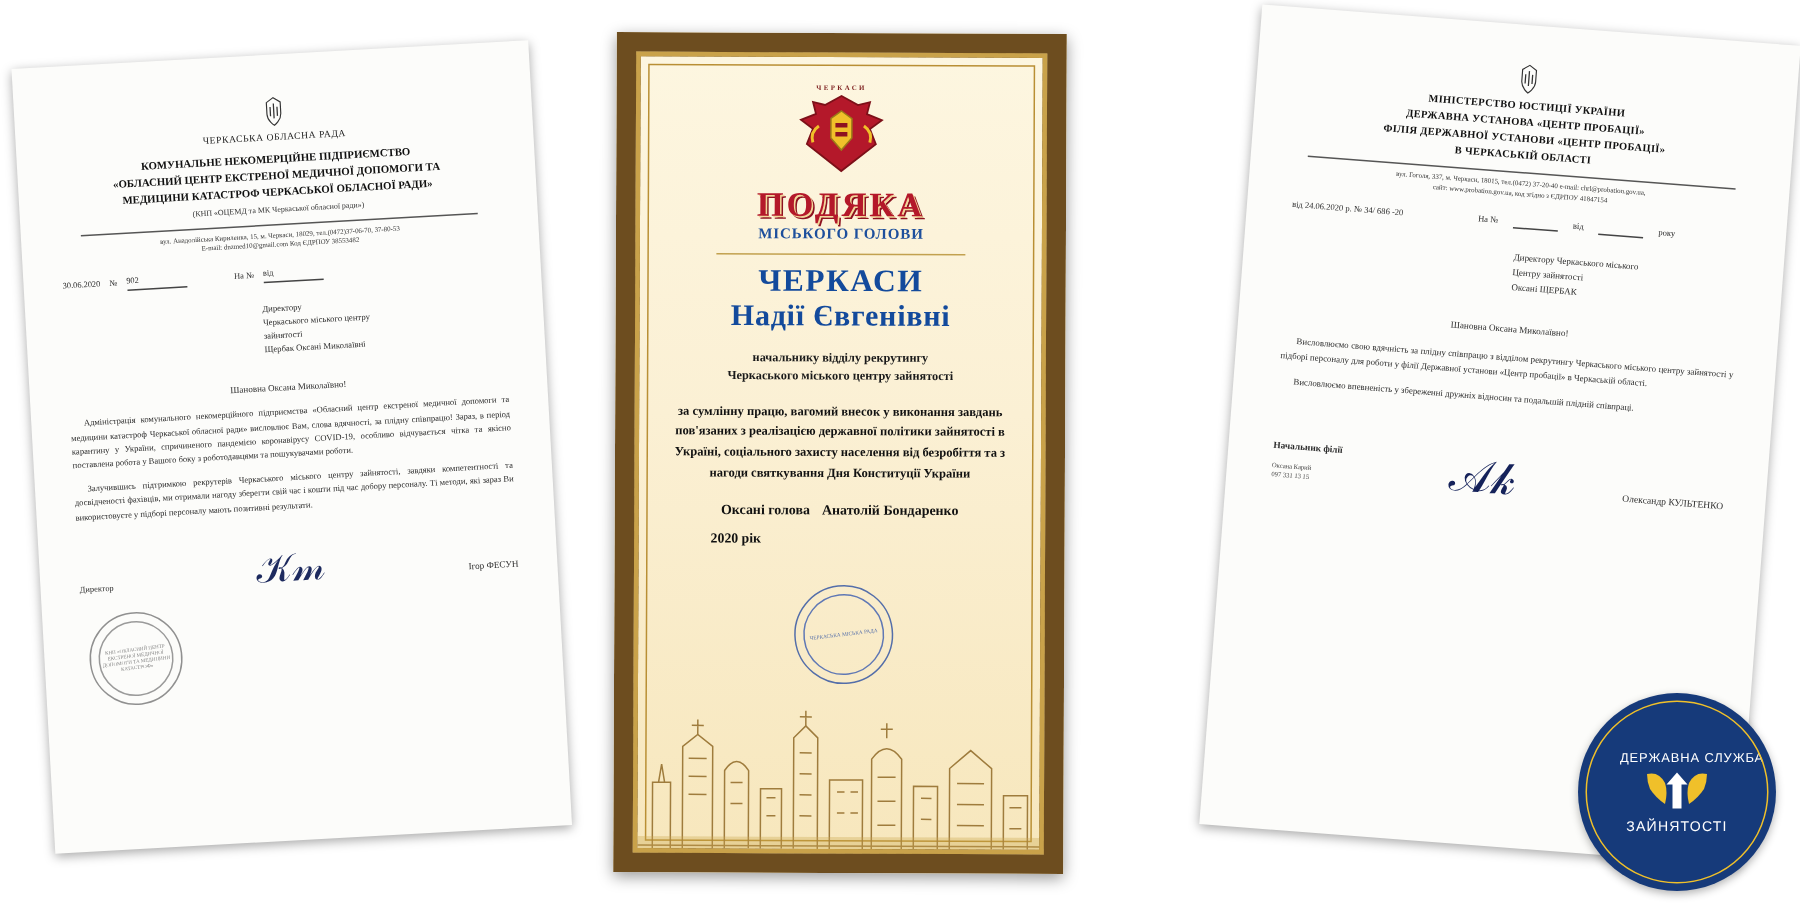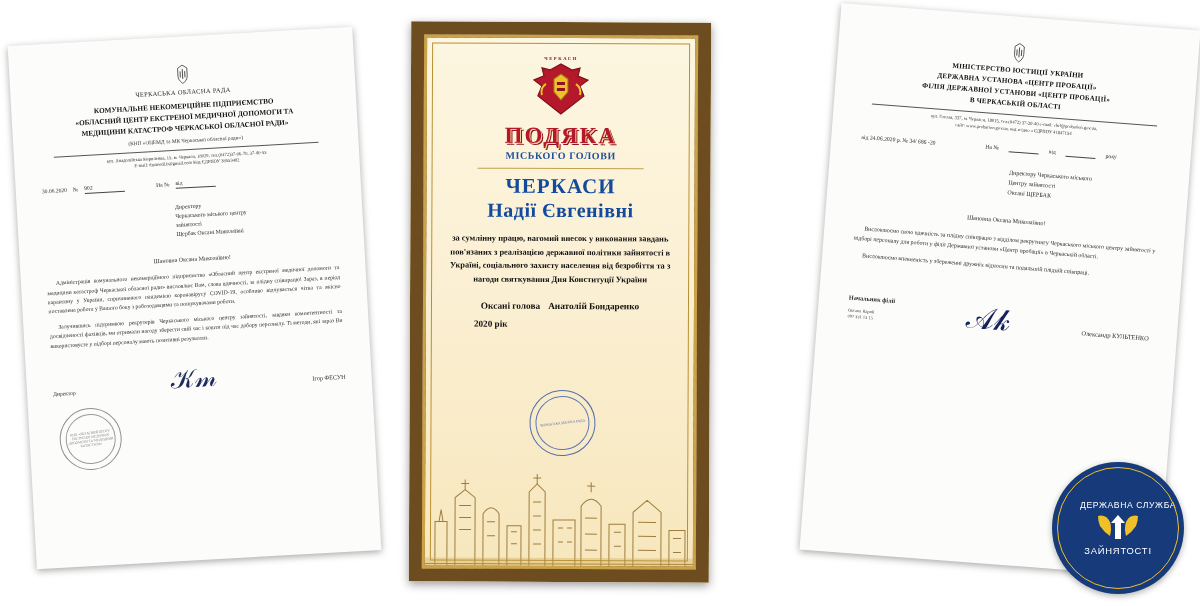--- a/index.html
+++ b/index.html
@@ -222,20 +222,24 @@
           </svg>
         </div>
 
         <div class="podiaka">ПОДЯКА</div>
         <div class="dip-sub">МІСЬКОГО ГОЛОВИ</div>
         <div class="dip-hr"></div>
 
         <div class="dip-name1">ЧЕРКАСИ</div>
         <div class="dip-name2">Надії Євгенівні</div>
 
+        <div class="dip-role">
+          <div>начальнику відділу рекрутингу</div>
+          <div>Черкаського міського центру зайнятості</div>
+        </div>
 
         <div class="dip-text">за сумлінну працю, вагомий внесок у виконання завдань пов'язаних з реалізацією державної політики зайнятості в Україні, соціального захисту населення від безробіття та з нагоди святкування Дня Конституції України</div>
 
         <div class="dip-signrow">
           <span>Оксані голова</span>
           <span>Анатолій Бондаренко</span>
         </div>
         <div class="dip-year">2020 рік</div>
       </div>
 

